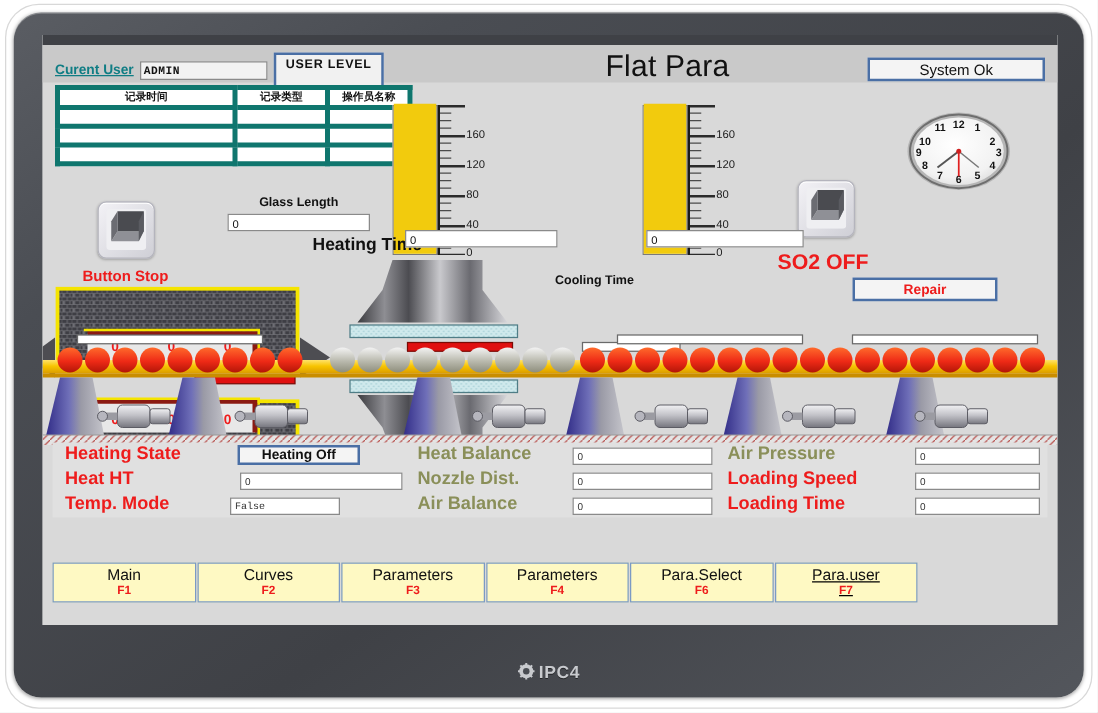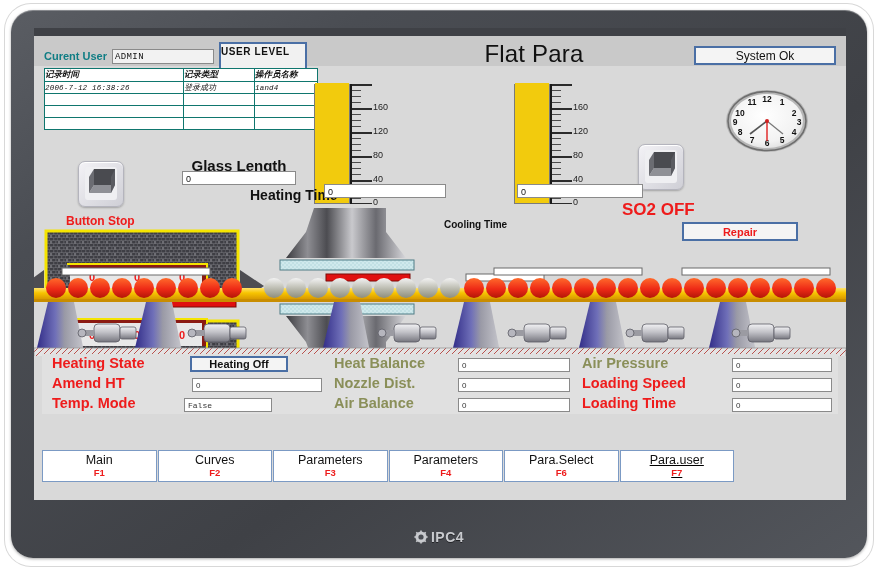--- a/index.html
+++ b/index.html
@@ -30,33 +30,33 @@
 
   
   .top-band{position:absolute;left:0;top:0;width:812px;height:30px;background:#c9c9c9;}
   .page-title{position:absolute;left:380px;top:4px;width:240px;text-align:center;
       font-size:24px;color:#111;font-weight:normal;letter-spacing:.2px;}
 
   
   .user-row{position:absolute;left:10px;top:10px;width:272px;height:20px;
       display:flex;align-items:center;gap:5px;}
   .cur-user-label{color:#0f7d84;font-size:11px;font-weight:bold;
-      white-space:nowrap;}
+      text-decoration:underline;white-space:nowrap;}
   .user-value{flex:0 0 102px;height:15px;background:#f2f2f2;border:1px solid #8a8a8a;
       font-size:9px;font-family:"Liberation Mono",monospace;color:#111;
-      padding:0 2px;line-height:15px;letter-spacing:.4px;box-sizing:border-box;}
+      padding:0 2px;line-height:15px;letter-spacing:.4px;box-sizing:border-box;font-weight:bold;}
   .user-level-btn{flex:0 0 88px;height:28px;border:2px solid #4a6fa5;background:#f1f1f1;
-      font-size:10px;font-weight:bold;color:#111;text-align:left;line-height:15px;
+      font-size:10px;font-weight:bold;color:#111;text-align:center;line-height:15px;
       letter-spacing:.6px;box-sizing:border-box;}
 
   .log-table{position:absolute;left:10px;top:32px;width:272px;height:62px;
       border:1px solid #8a8a8a;background:#fff;border-collapse:collapse;
       table-layout:fixed;font-size:8px;}
-  .log-table td,.log-table th{border:1px solid #0f766e;padding:0;height:11px;
-      text-align:left;font-weight:normal;color:#111;overflow:hidden;white-space:nowrap;font-style:italic;}
+  .log-table td,.log-table th{border:4px solid #0f766e;padding:0;height:11px;
+      text-align:center;font-weight:normal;color:#111;overflow:hidden;white-space:nowrap;}
   .log-table th{font-weight:bold;background:#fff;font-size:8.5px;}
   .log-table .c1{width:138px;}
   .log-table .c2{width:70px;}
   .log-table .c3{width:62px;}
   .log-table td.mono{font-family:"Liberation Mono",monospace;font-size:7.5px;letter-spacing:.2px;}
 
   
   .sys-ok{position:absolute;left:660px;top:10px;width:142px;height:19px;
       border:2px solid #4a6fa5;background:#f4f4f4;text-align:center;
       font-size:12px;color:#111;line-height:16px;box-sizing:border-box;}
@@ -85,21 +85,21 @@
 
   .lbl-red{position:absolute;color:#ee1c1c;font-weight:bold;font-size:12px;white-space:nowrap;}
   .lbl-dark{position:absolute;color:#1a1a1a;font-weight:bold;font-size:12px;white-space:nowrap;}
 
   .repair-btn{position:absolute;left:648px;top:186px;width:116px;height:19px;
       border:2px solid #4a6fa5;background:#f4f4f4;text-align:center;
       color:#ee1c1c;font-size:11px;font-weight:bold;line-height:16px;box-sizing:border-box;}
 
   
   .gl-label{position:absolute;left:150px;top:121px;width:110px;text-align:center;
-      font-size:15px;font-weight:bold;color:#111;}
+      font-size:10px;font-weight:bold;color:#111;}
   .gl-input{position:absolute;left:148px;top:135px;width:114px;height:14px;
       border:1px solid #8a8a8a;background:#fff;font-size:9px;color:#111;
       padding:0 3px;line-height:14px;box-sizing:border-box;}
 
   
   .ht-label{position:absolute;left:216px;top:151px;font-size:14px;font-weight:bold;color:#111;}
   .ht-input{position:absolute;left:290px;top:148px;width:122px;height:14px;
       border:1px solid #8a8a8a;background:#fff;font-size:9px;color:#111;padding:0 3px;
       line-height:14px;box-sizing:border-box;}
   .ct-label{position:absolute;left:410px;top:151px;font-size:10px;font-weight:bold;color:#111;margin-top:32px;}
@@ -121,21 +121,21 @@
       font-size:8px;color:#333;padding:0 3px;line-height:14px;box-sizing:border-box;}
   .pp-btn{position:absolute;height:16px;border:2px solid #4a6fa5;background:#f4f4f4;
       text-align:center;font-size:11px;font-weight:bold;color:#111;line-height:12px;
       box-sizing:border-box;}
   .pp-mode{position:absolute;height:14px;border:1px solid #8a8a8a;background:#fff;
       font-size:8px;color:#333;padding:0 3px;line-height:14px;box-sizing:border-box;
       font-family:"Liberation Mono",monospace;}
 
   
   .fkeys{position:absolute;left:8px;top:414px;width:692px;height:32px;display:flex;}
-  .fkey{flex:1;margin-right:1px;border:1px solid #7b9ac4;background:#ffffff;
+  .fkey{flex:1;margin-right:1px;border:1px solid #7b9ac4;background:#fef9c3;
       display:flex;flex-direction:column;align-items:center;justify-content:center;
       box-sizing:border-box;}
   .fkey:last-child{margin-right:0;text-decoration:underline;}
   .fkey .fk-name{font-size:12.5px;color:#111;line-height:13px;}
   .fkey .fk-code{font-size:9.5px;color:#ee1c1c;font-weight:bold;line-height:11px;}
 </style>
 </head>
 <body>
 
 <div id="root">
@@ -181,25 +181,20 @@
 
       <table class="log-table">
         <thead>
           <tr>
             <th class="c1">记录时间</th>
             <th class="c2">记录类型</th>
             <th class="c3">操作员名称</th>
           </tr>
         </thead>
         <tbody>
-          <tr>
-            <td class="c1 mono">2006-7-12  16:38:26</td>
-            <td class="c2">登录成功</td>
-            <td class="c3 mono">1and4</td>
-          </tr>
           <tr>
               <td class="c1"></td>
               <td class="c2"></td>
               <td class="c3"></td>
             </tr>
           <tr>
               <td class="c1"></td>
               <td class="c2"></td>
               <td class="c3"></td>
             </tr>
@@ -549,21 +544,21 @@
 
           <rect x="0" y="152" width="812" height="10" fill="url(#floorhatch)" stroke="#9a9a9a" stroke-width="0.8"></rect>
         </svg>
       </div>
 
       <div class="param-panel">
 
         <div class="pp-cell pp-red" style="left:10px;top:1px;">Heating State</div>
         <div class="pp-btn" style="left:148px;top:2px;width:98px;">Heating Off</div>
 
-        <div class="pp-cell pp-red" style="left:10px;top:21px;">Amend  HT</div>
+        <div class="pp-cell pp-red" style="left:10px;top:21px;">Heat  HT</div>
         <div class="pp-input" style="left:150px;top:24px;width:130px;">0</div>
 
         <div class="pp-cell pp-red" style="left:10px;top:41px;">Temp.   Mode</div>
         <div class="pp-mode" style="left:142px;top:44px;width:88px;">False</div>
 
         <div class="pp-cell pp-olive" style="left:292px;top:1px;">Heat Balance</div>
         <div class="pp-input" style="left:416px;top:4px;width:112px;">0</div>
 
         <div class="pp-cell pp-olive" style="left:292px;top:21px;">Nozzle Dist.</div>
         <div class="pp-input" style="left:416px;top:24px;width:112px;">0</div>

